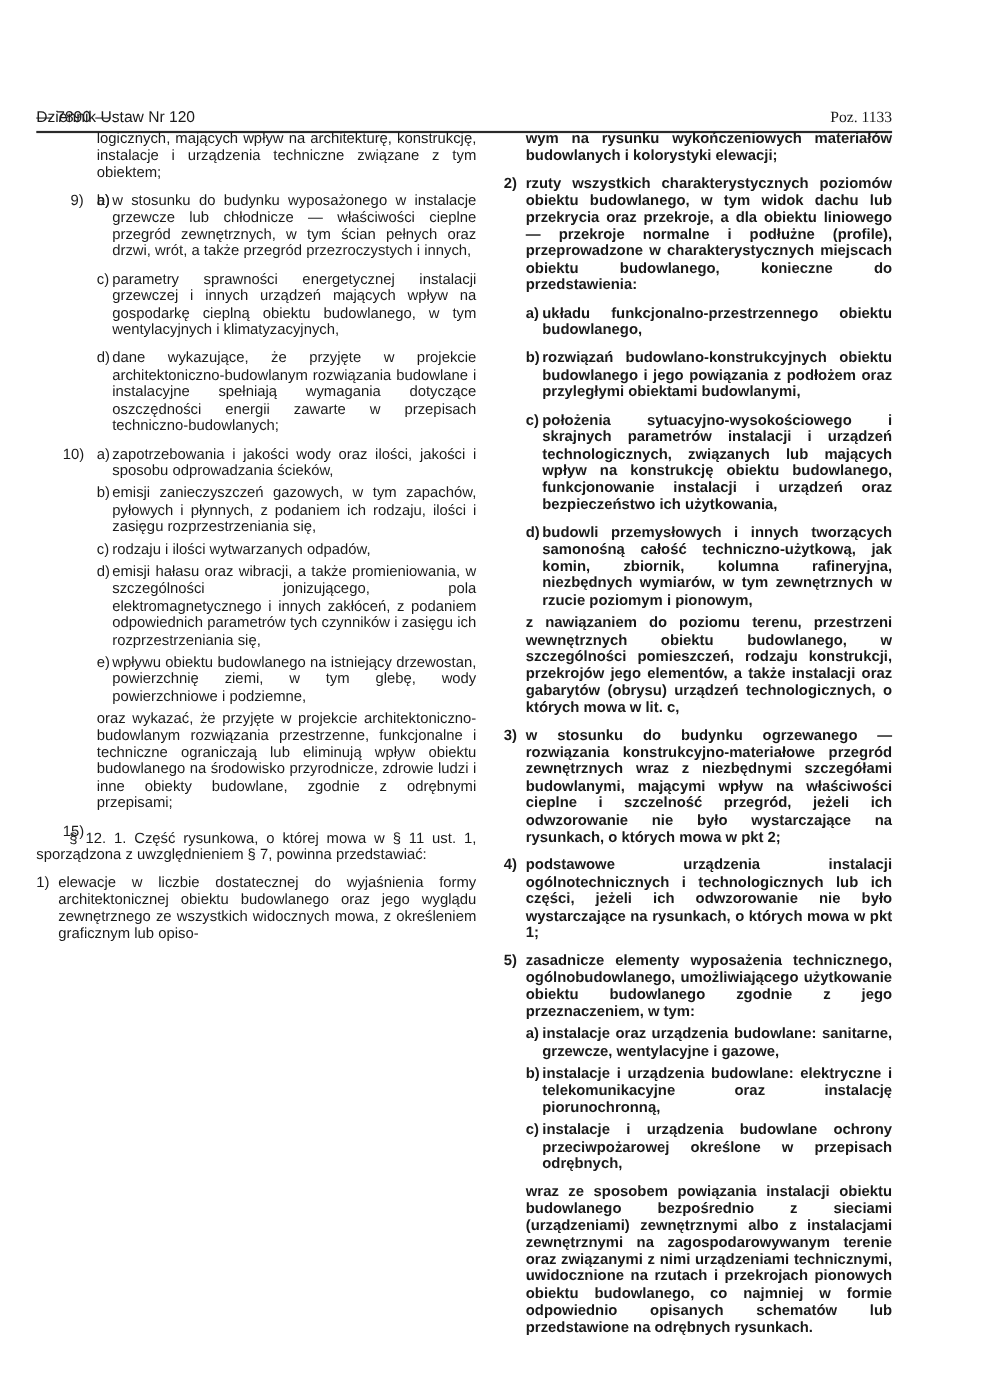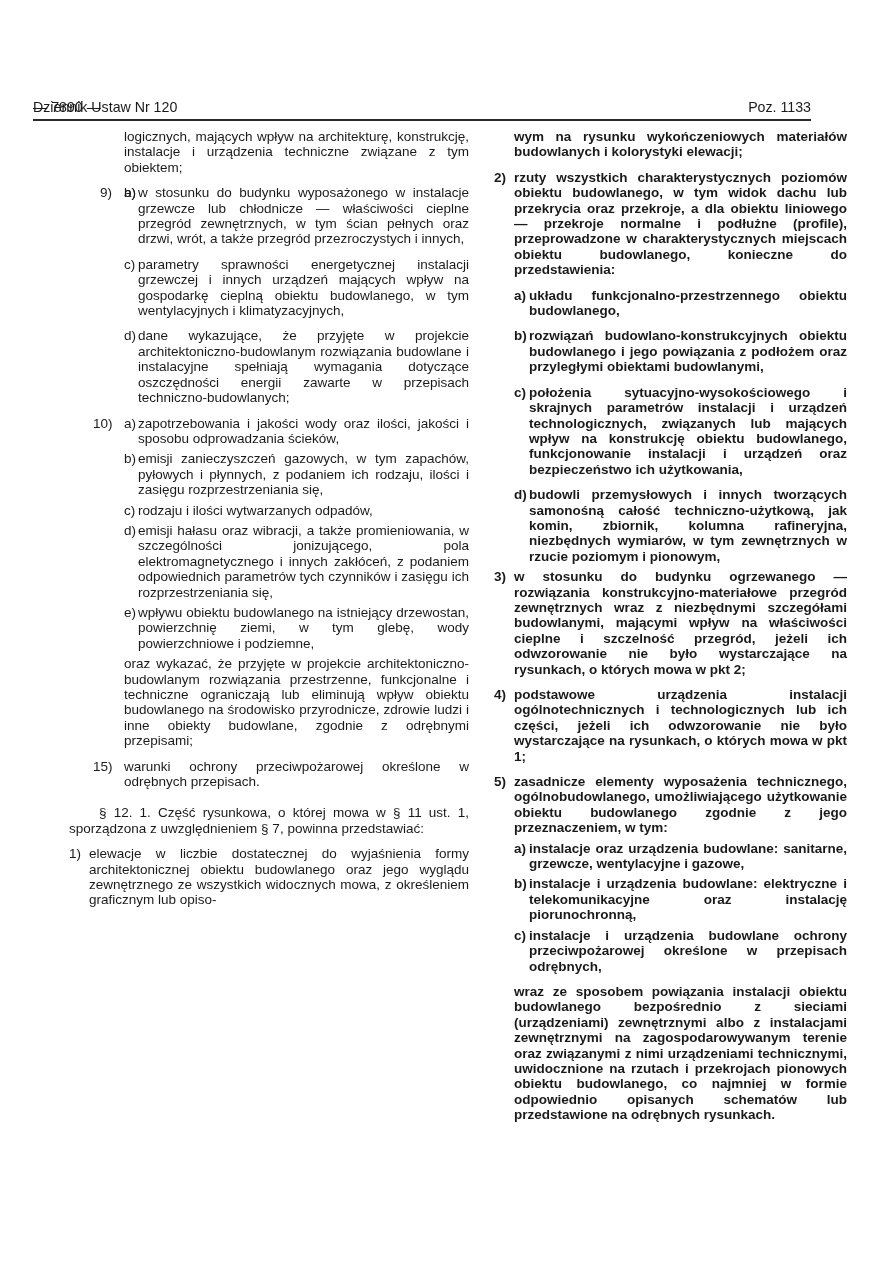--- a/index.html
+++ b/index.html
@@ -7,29 +7,28 @@
       width: 893px; height: 1263px; position: relative; overflow: hidden;
       font-family: "Liberation Sans", "DejaVu Sans", sans-serif;
       color: #1a1a1a;
     }
     .header {
       position: absolute; left: 33px; top: 99px; width: 778px; height: 20px;
       font-size: 14.2px;
     }
     .header .left { position: absolute; left: 0; top: 0; }
     .header .center { position: absolute; left: 0; right: 0; top: 0; }
-    .header .right { position: absolute; right: 0; top: 0; }
+    .header .right { position: absolute; right: 0; top: 0; font-family: Liberation Serif, serif; }
     .rule {
       position: absolute; left: 33px; top: 119px; width: 778px; height: 0;
       border-top: 2px solid #2a2a2a;
     }
     .col {
-      position: absolute; top: 129px; font-size: 13.5px; line-height: 15.4px;
+      position: absolute; top: 118px; font-size: 13.5px; line-height: 15.4px;
       text-align: justify;
-      margin-left: 36px;
     }
     .col.left { left: 33px; width: 400px; }
     .col.right { left: 458px; width: 353px; font-weight: bold; }
     .p { margin: 0 0 10px 0; }
     .p.tight { margin-bottom: 5px; }
     .item { position: relative; }
     .num { position: absolute; left: 0; top: 0; }
     .body-text { display: block; }
     
     .l-cont { padding-left: 55px; }
@@ -101,21 +100,20 @@
     <span class="body-text">emisji hałasu oraz wibracji, a także promieniowania, w szczególności jonizującego, pola elektromagnetycznego i innych zakłóceń, z podaniem odpowiednich parametrów tych czynników i zasięgu ich rozprzestrzeniania się,</span>
   </div>
   <div class="p tight item l-lvl2">
     <span class="num">e)</span>
     <span class="body-text">wpływu obiektu budowlanego na istniejący drzewostan, powierzchnię ziemi, w tym glebę, wody powierzchniowe i podziemne,</span>
   </div>
   <p class="p l-tail">oraz wykazać, że przyjęte w projekcie architektoniczno-budowlanym rozwiązania przestrzenne, funkcjonalne i techniczne ograniczają lub eliminują wpływ obiektu budowlanego na środowisko przyrodnicze, zdrowie ludzi i inne obiekty budowlane, zgodnie z odrębnymi przepisami;</p>
 
   <div class="p item l-lvl1" style="margin-bottom:16px">
     <span class="num" style="left:24px">15)</span>
-    <span class="body-text">warunki ochrony przeciwpożarowej określone w odrębnych przepisach.</span>
   </div>
 
   <p class="p l-para">§ 12. 1. Część rysunkowa, o której mowa w § 11 ust. 1, sporządzona z uwzględnieniem § 7, powinna przedstawiać:</p>
 
   <div class="p item l-pkt">
     <span class="num">1)</span>
     <span class="body-text">elewacje w liczbie dostatecznej do wyjaśnienia formy architektonicznej obiektu budowlanego oraz jego wyglądu zewnętrznego ze wszystkich widocznych mowa, z określeniem graficznym lub opiso-</span>
   </div>
 </div>
 
@@ -135,20 +133,21 @@
     <span class="body-text">rozwiązań budowlano-konstrukcyjnych obiektu budowlanego i jego powiązania z podłożem oraz przyległymi obiektami budowlanymi,</span>
   </div>
   <div class="p item r-lvl2">
     <span class="num">c)</span>
     <span class="body-text">położenia sytuacyjno-wysokościowego i skrajnych parametrów instalacji i urządzeń technologicznych, związanych lub mających wpływ na konstrukcję obiektu budowlanego, funkcjonowanie instalacji i urządzeń oraz bezpieczeństwo ich użytkowania,</span>
   </div>
   <div class="p tight item r-lvl2">
     <span class="num">d)</span>
     <span class="body-text">budowli przemysłowych i innych tworzących samonośną całość techniczno-użytkową, jak komin, zbiornik, kolumna rafineryjna, niezbędnych wymiarów, w tym zewnętrznych w rzucie poziomym i pionowym,</span>
   </div>
+  <p class="p r-tail">z nawiązaniem do poziomu terenu, przestrzeni wewnętrznych obiektu budowlanego, w szczególności pomieszczeń, rodzaju konstrukcji, przekrojów jego elementów, a także instalacji oraz gabarytów (obrysu) urządzeń technologicznych, o których mowa w lit. c,</p>
 
   <div class="p item r-lvl1">
     <span class="num">3)</span>
     <span class="body-text">w stosunku do budynku ogrzewanego — rozwiązania konstrukcyjno-materiałowe przegród zewnętrznych wraz z niezbędnymi szczegółami budowlanymi, mającymi wpływ na właściwości cieplne i szczelność przegród, jeżeli ich odwzorowanie nie było wystarczające na rysunkach, o których mowa w pkt 2;</span>
   </div>
   <div class="p item r-lvl1">
     <span class="num">4)</span>
     <span class="body-text">podstawowe urządzenia instalacji ogólnotechnicznych i technologicznych lub ich części, jeżeli ich odwzorowanie nie było wystarczające na rysunkach, o których mowa w pkt 1;</span>
   </div>
 

